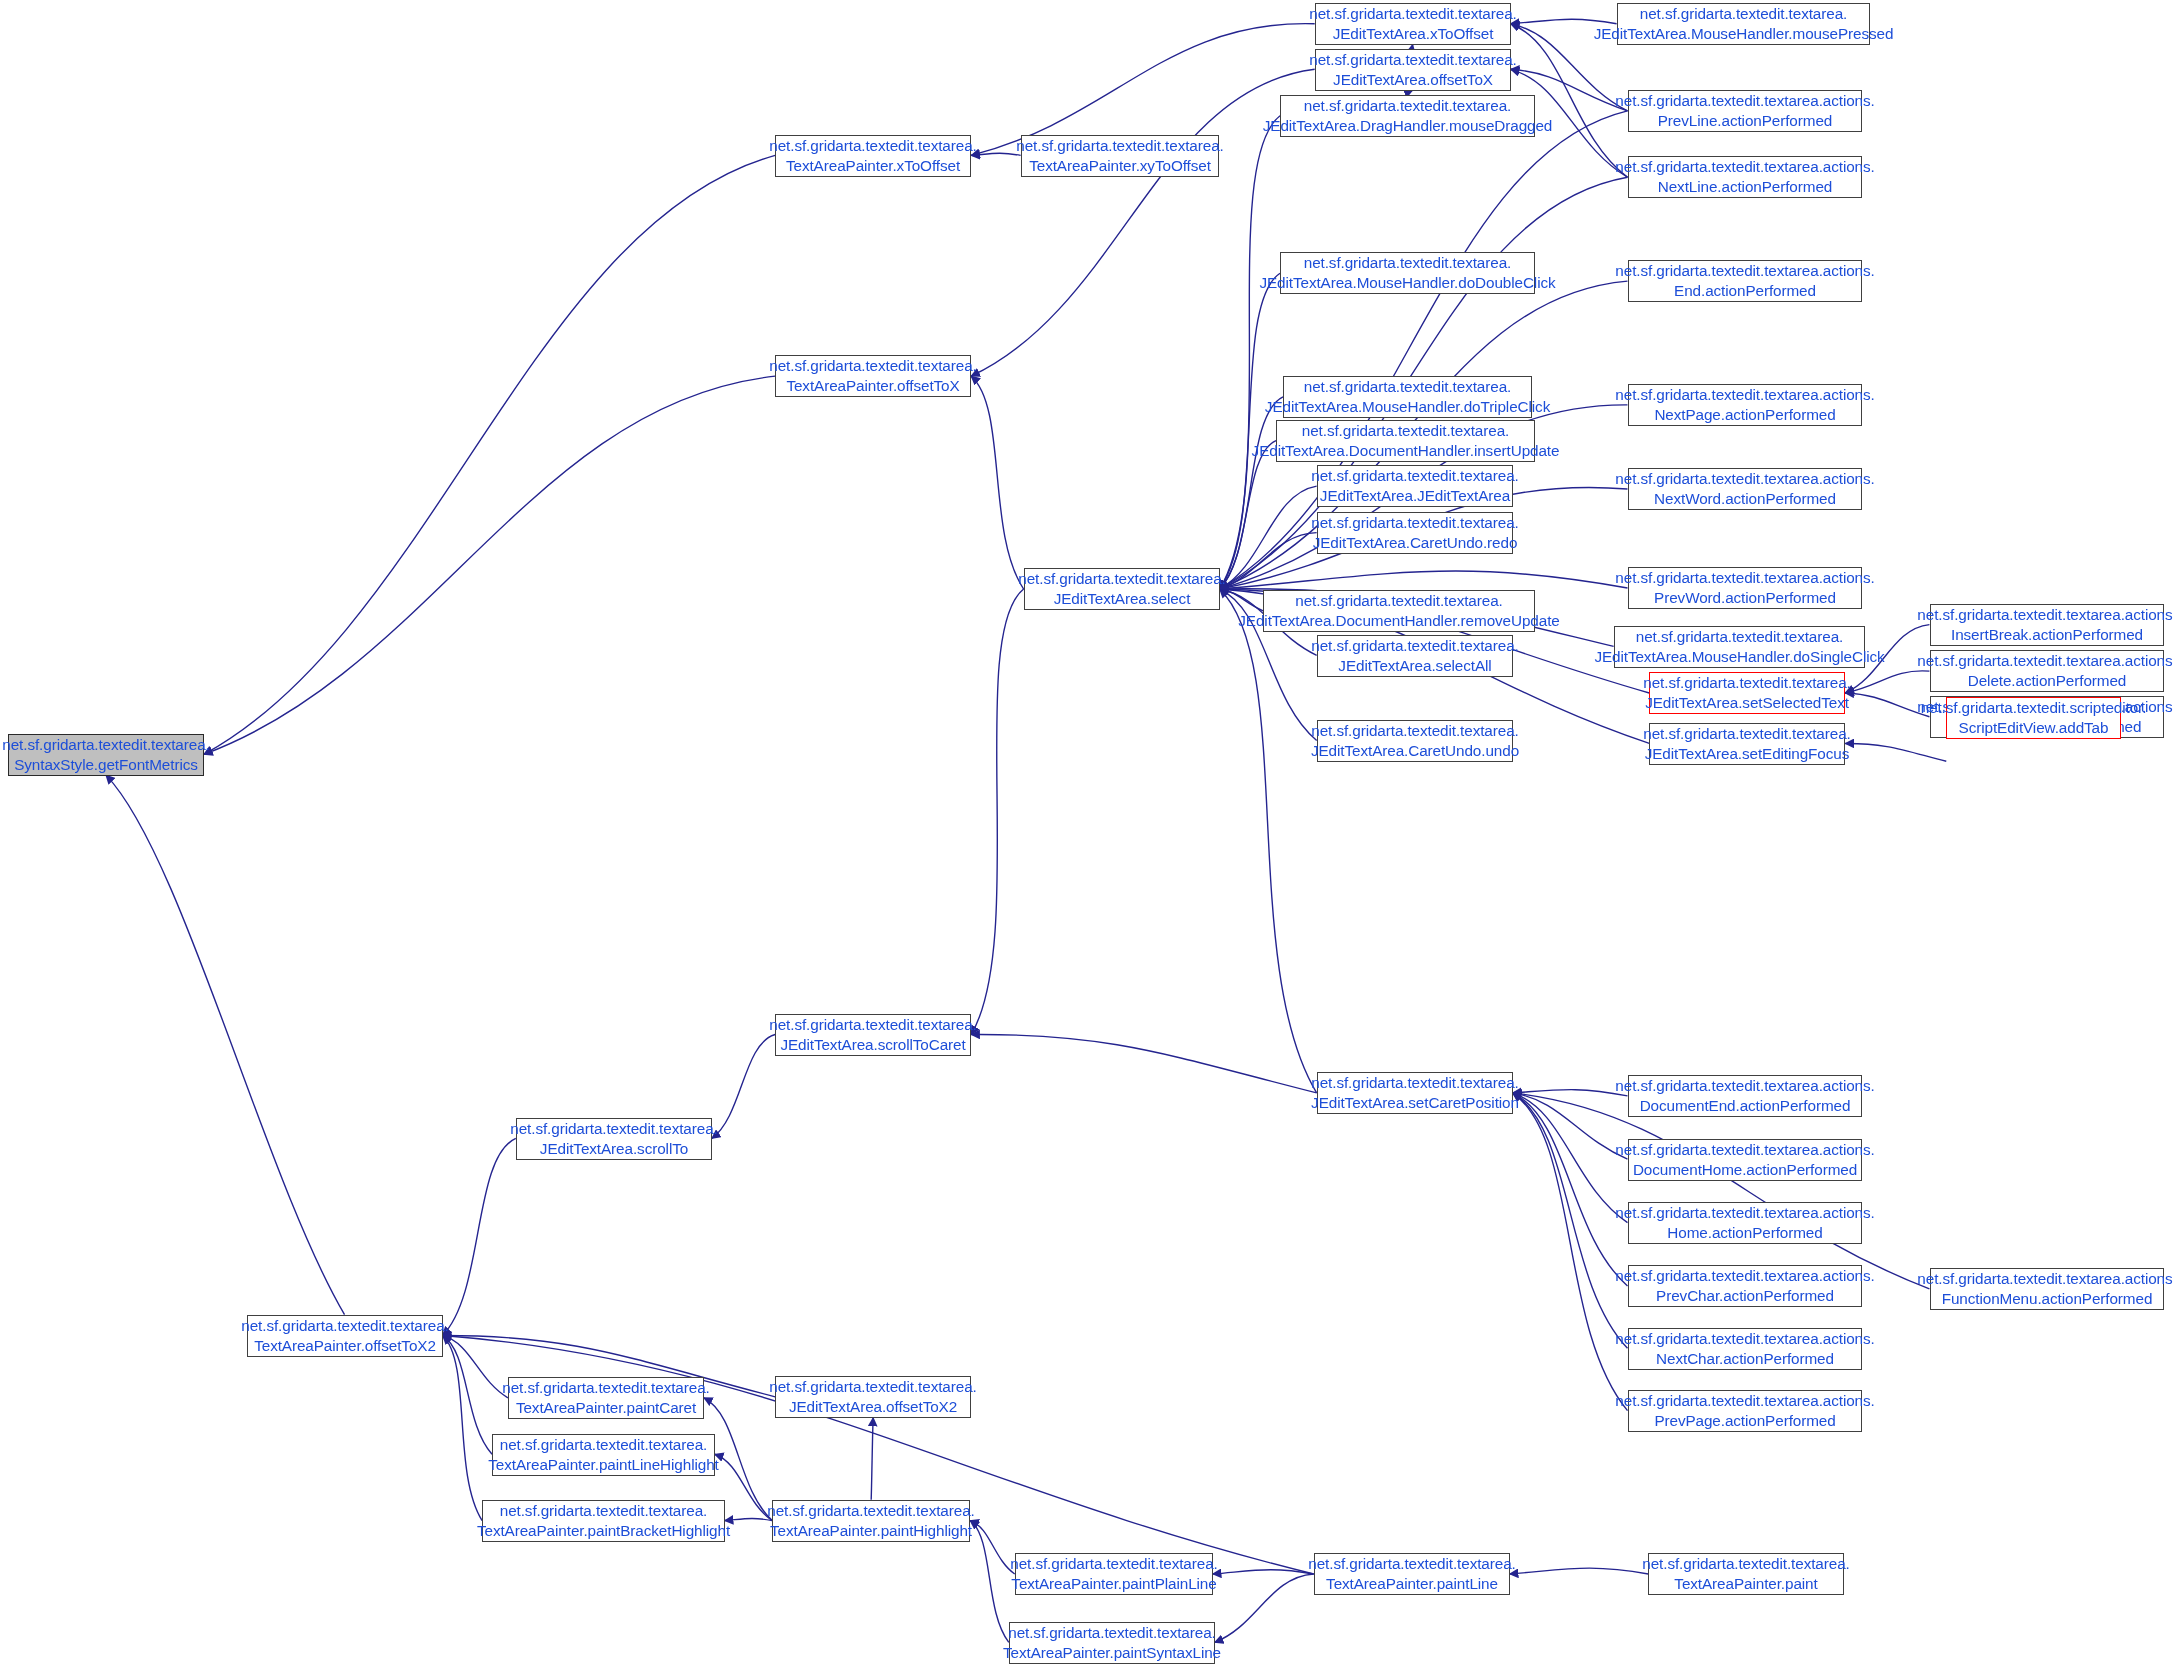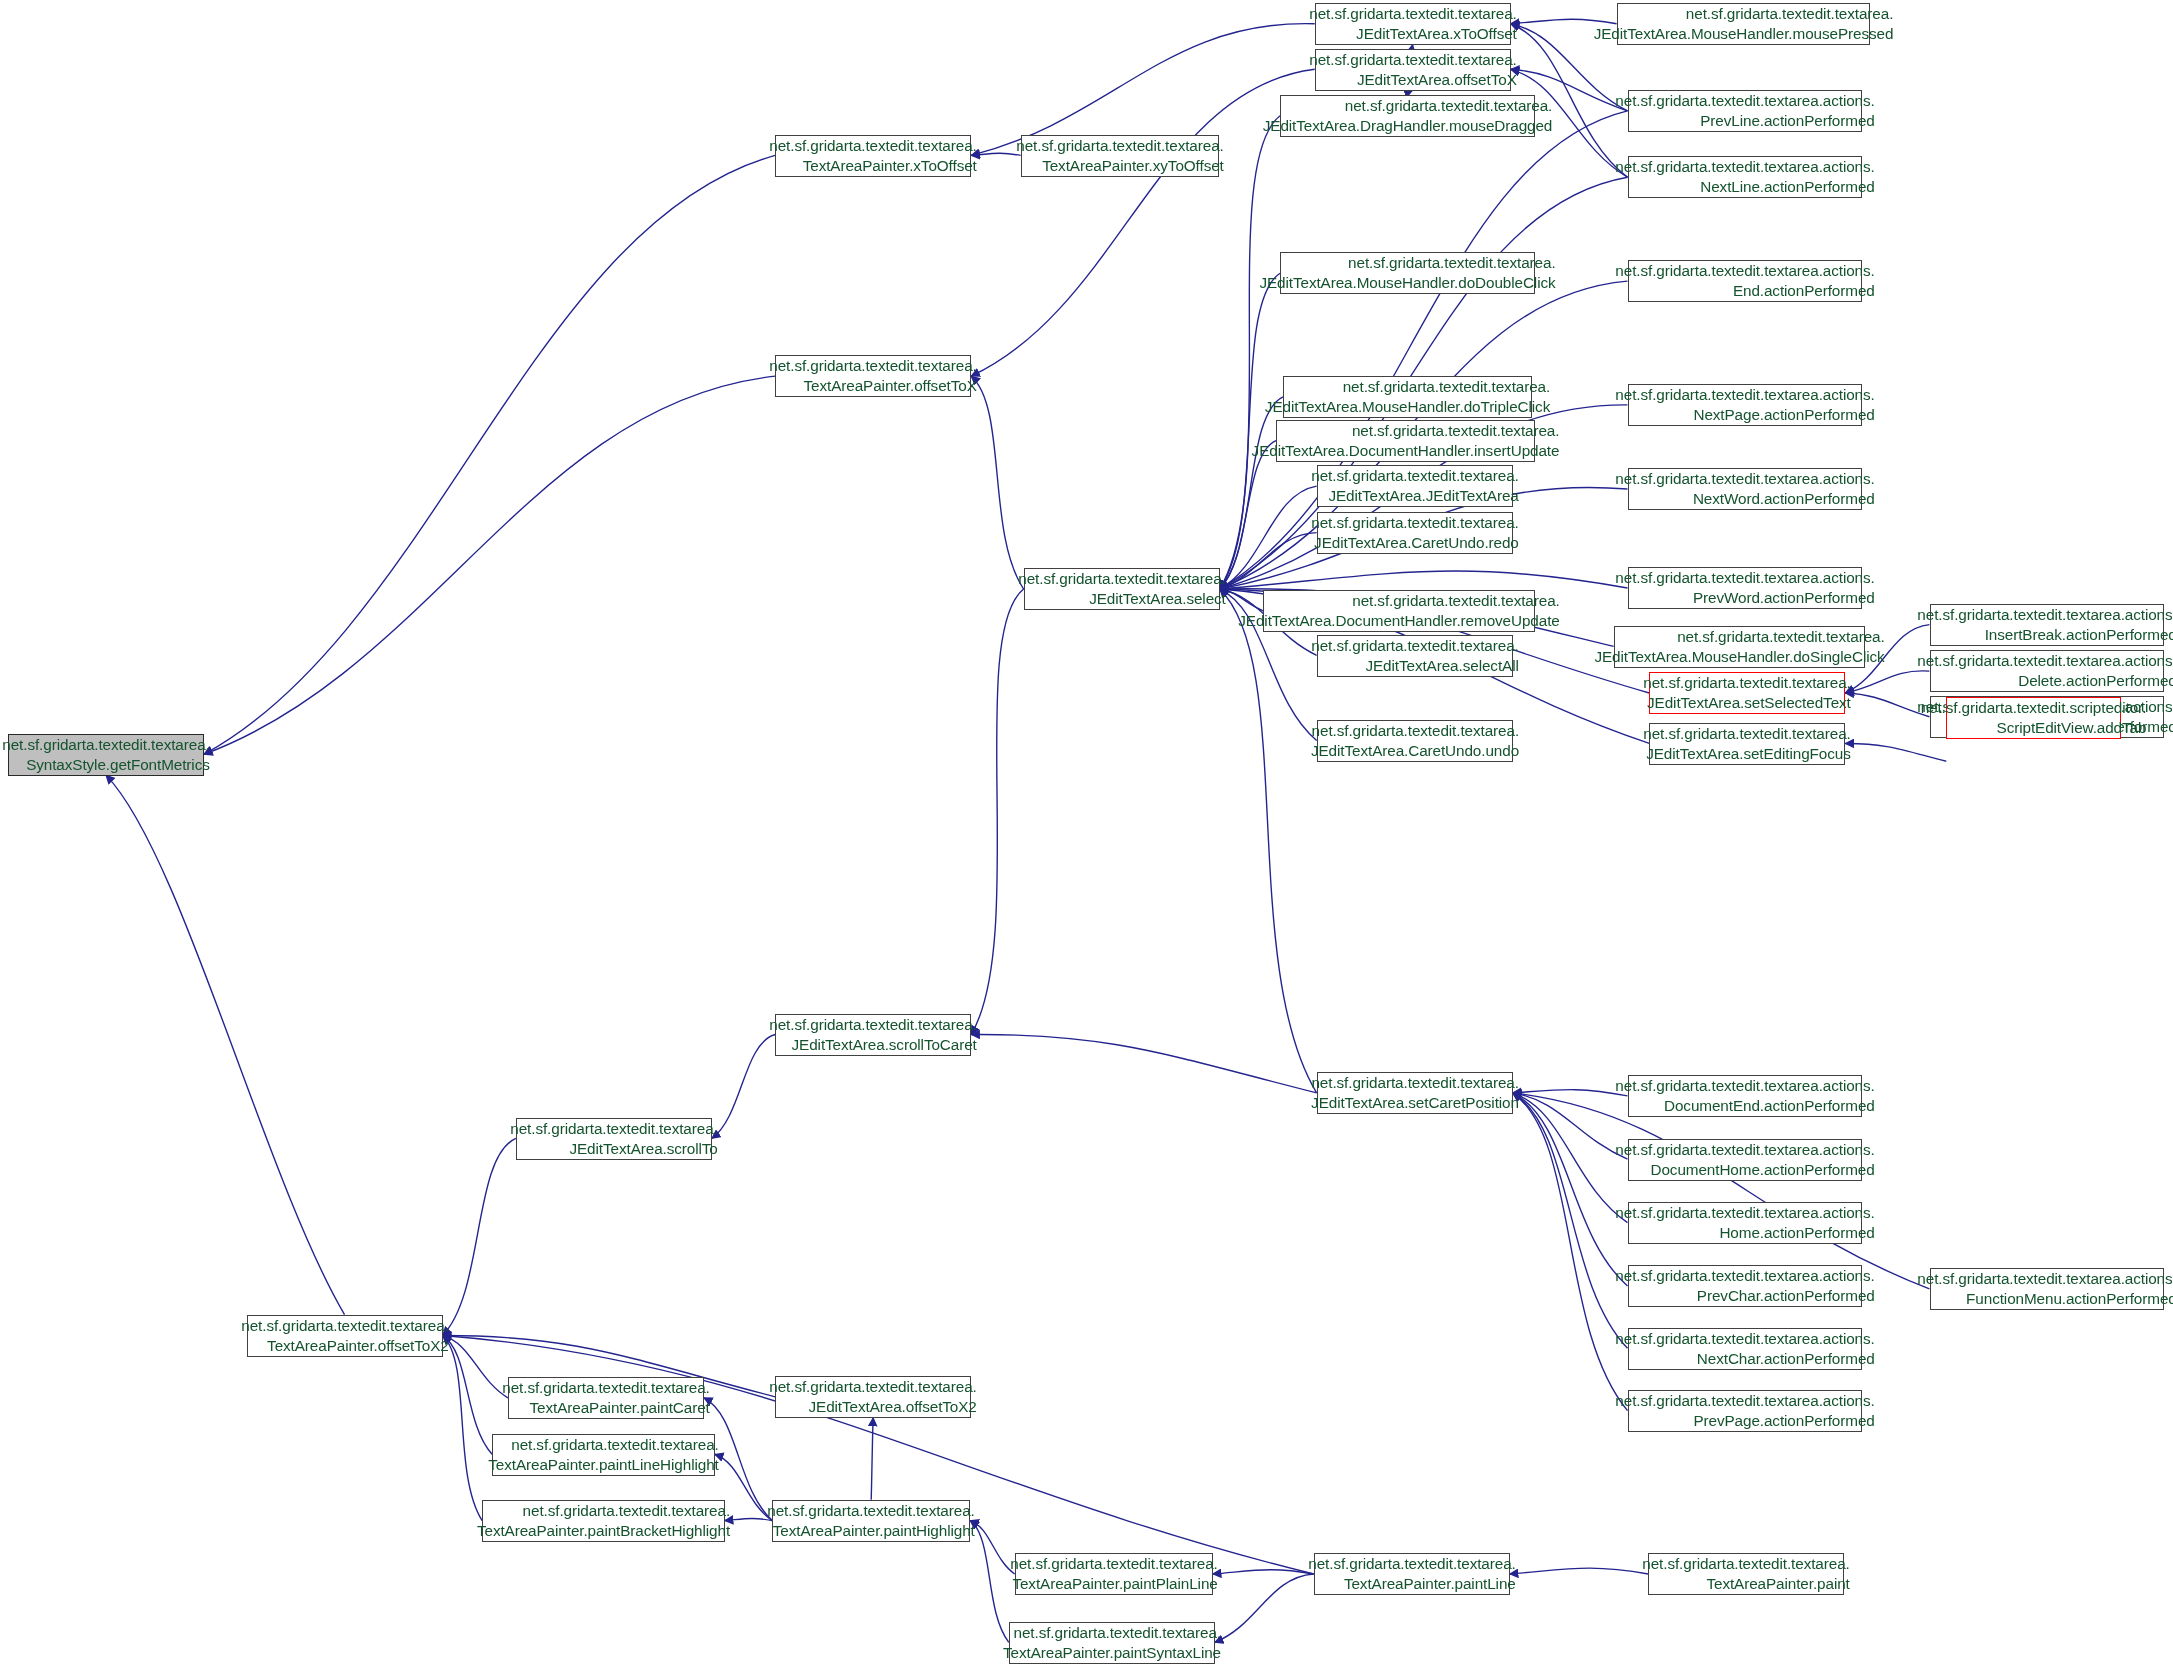--- a/index.html
+++ b/index.html
@@ -21,25 +21,25 @@
     top: 0;
     width: 2173px;
     height: 1674px;
     pointer-events: none;
   }
   .node {
     position: absolute;
     box-sizing: border-box;
     border: 1.5px solid #404040;
     background: #ffffff;
-    color: #14532d;
+    color: #1d4ed8;
     display: flex;
     align-items: center;
     justify-content: center;
-    text-align: right;
+    text-align: center;
     font-size: 15.3px;
     line-height: 1.28;
     letter-spacing: -0.1px;
     padding: 1px 4px;
     white-space: pre-line;
     z-index: 5;
   }
   .node.root {
     background: #bfbfbf;
     border-color: #2a2a2a;

